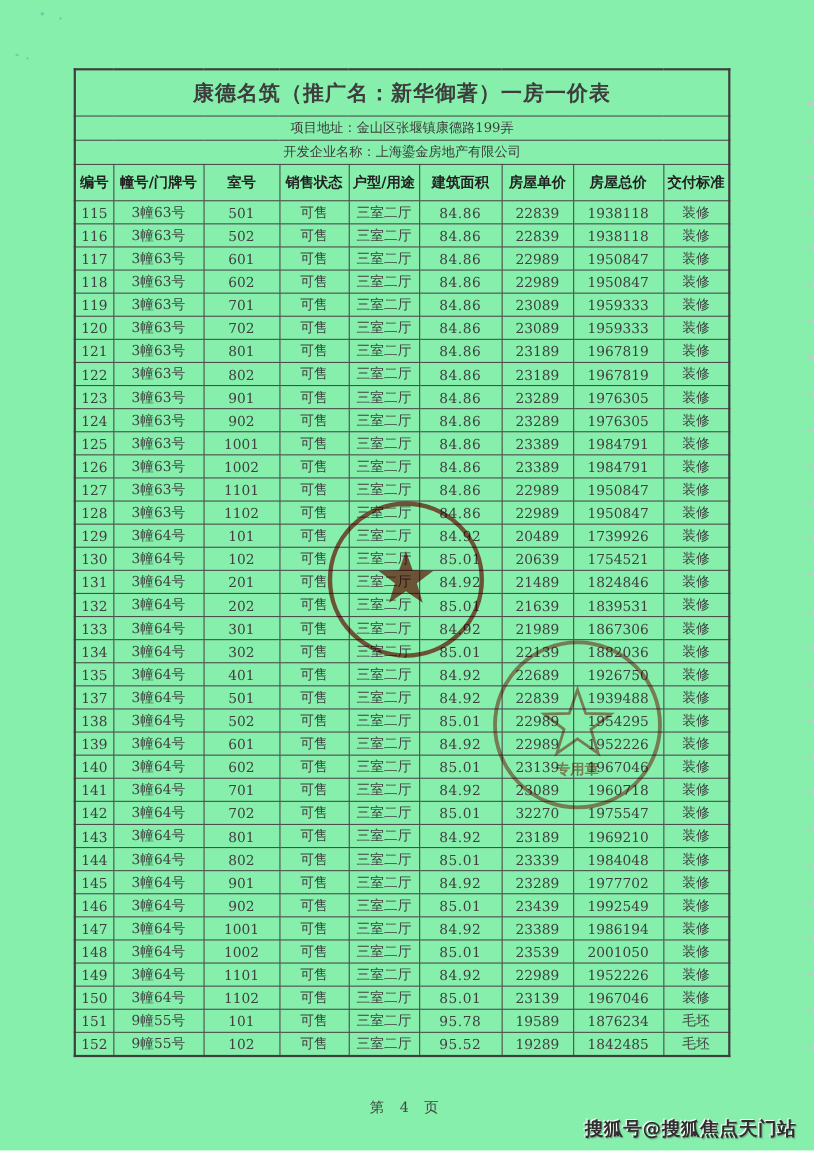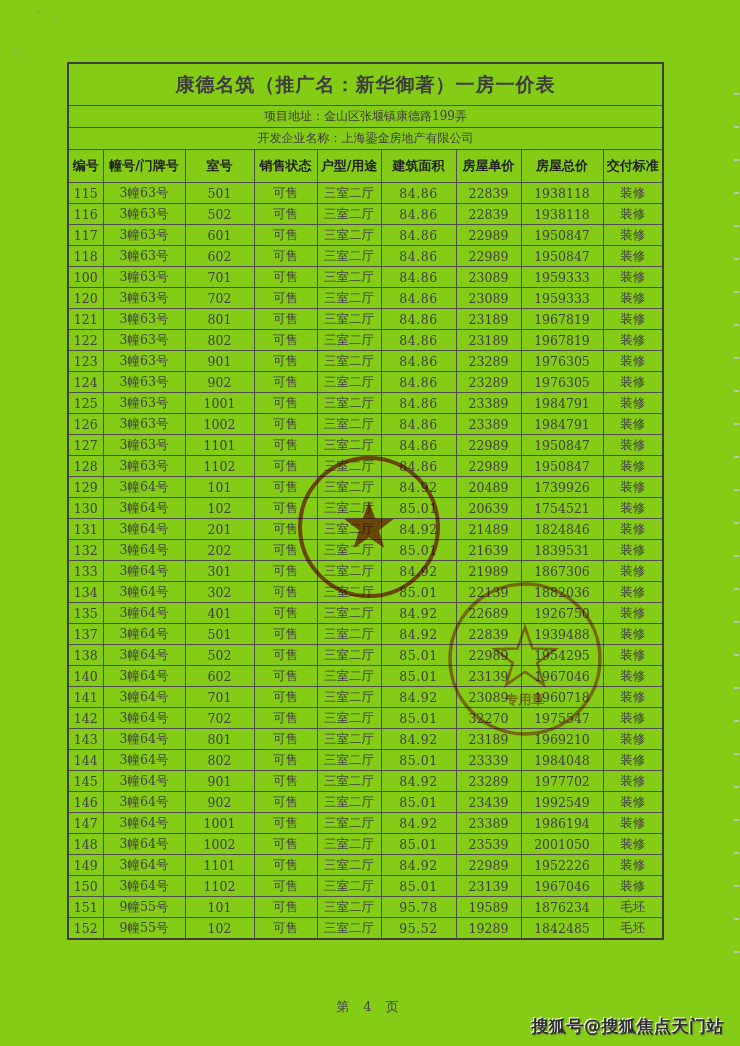--- a/index.html
+++ b/index.html
@@ -1,19 +1,19 @@
 <!DOCTYPE html>
 <html><head>
 <meta charset="utf-8">
 <style>
   html,body{margin:0;padding:0;}
   body{background:#ffffff;}
   .screen{
     position:relative;width:740px;height:1046px;overflow:hidden;
-    background:#84cc16;
+    background:#86efac;
     font-family:"DejaVu Serif","Liberation Serif",serif;
     color:#3d3d3d;
   }
   table.price{
     position:absolute;left:67px;top:62px;width:595px;
     border-collapse:collapse;table-layout:fixed;
     border:2px solid #3e3e3e;
   }
   table.price td,table.price th{
     border:1px solid #4d4d4d;
@@ -132,21 +132,21 @@
           <td>3幢63号</td>
           <td>602</td>
           <td>可售</td>
           <td>三室二厅</td>
           <td>84.86</td>
           <td>22989</td>
           <td>1950847</td>
           <td>装修</td>
         </tr>
         <tr>
-          <td>100</td>
+          <td>119</td>
           <td>3幢63号</td>
           <td>701</td>
           <td>可售</td>
           <td>三室二厅</td>
           <td>84.86</td>
           <td>23089</td>
           <td>1959333</td>
           <td>装修</td>
         </tr>
         <tr>
@@ -338,20 +338,31 @@
         </tr>
         <tr>
           <td>138</td>
           <td>3幢64号</td>
           <td>502</td>
           <td>可售</td>
           <td>三室二厅</td>
           <td>85.01</td>
           <td>22989</td>
           <td>1954295</td>
+          <td>装修</td>
+        </tr>
+        <tr>
+          <td>139</td>
+          <td>3幢64号</td>
+          <td>601</td>
+          <td>可售</td>
+          <td>三室二厅</td>
+          <td>84.92</td>
+          <td>22989</td>
+          <td>1952226</td>
           <td>装修</td>
         </tr>
         <tr>
           <td>140</td>
           <td>3幢64号</td>
           <td>602</td>
           <td>可售</td>
           <td>三室二厅</td>
           <td>85.01</td>
           <td>23139</td>

